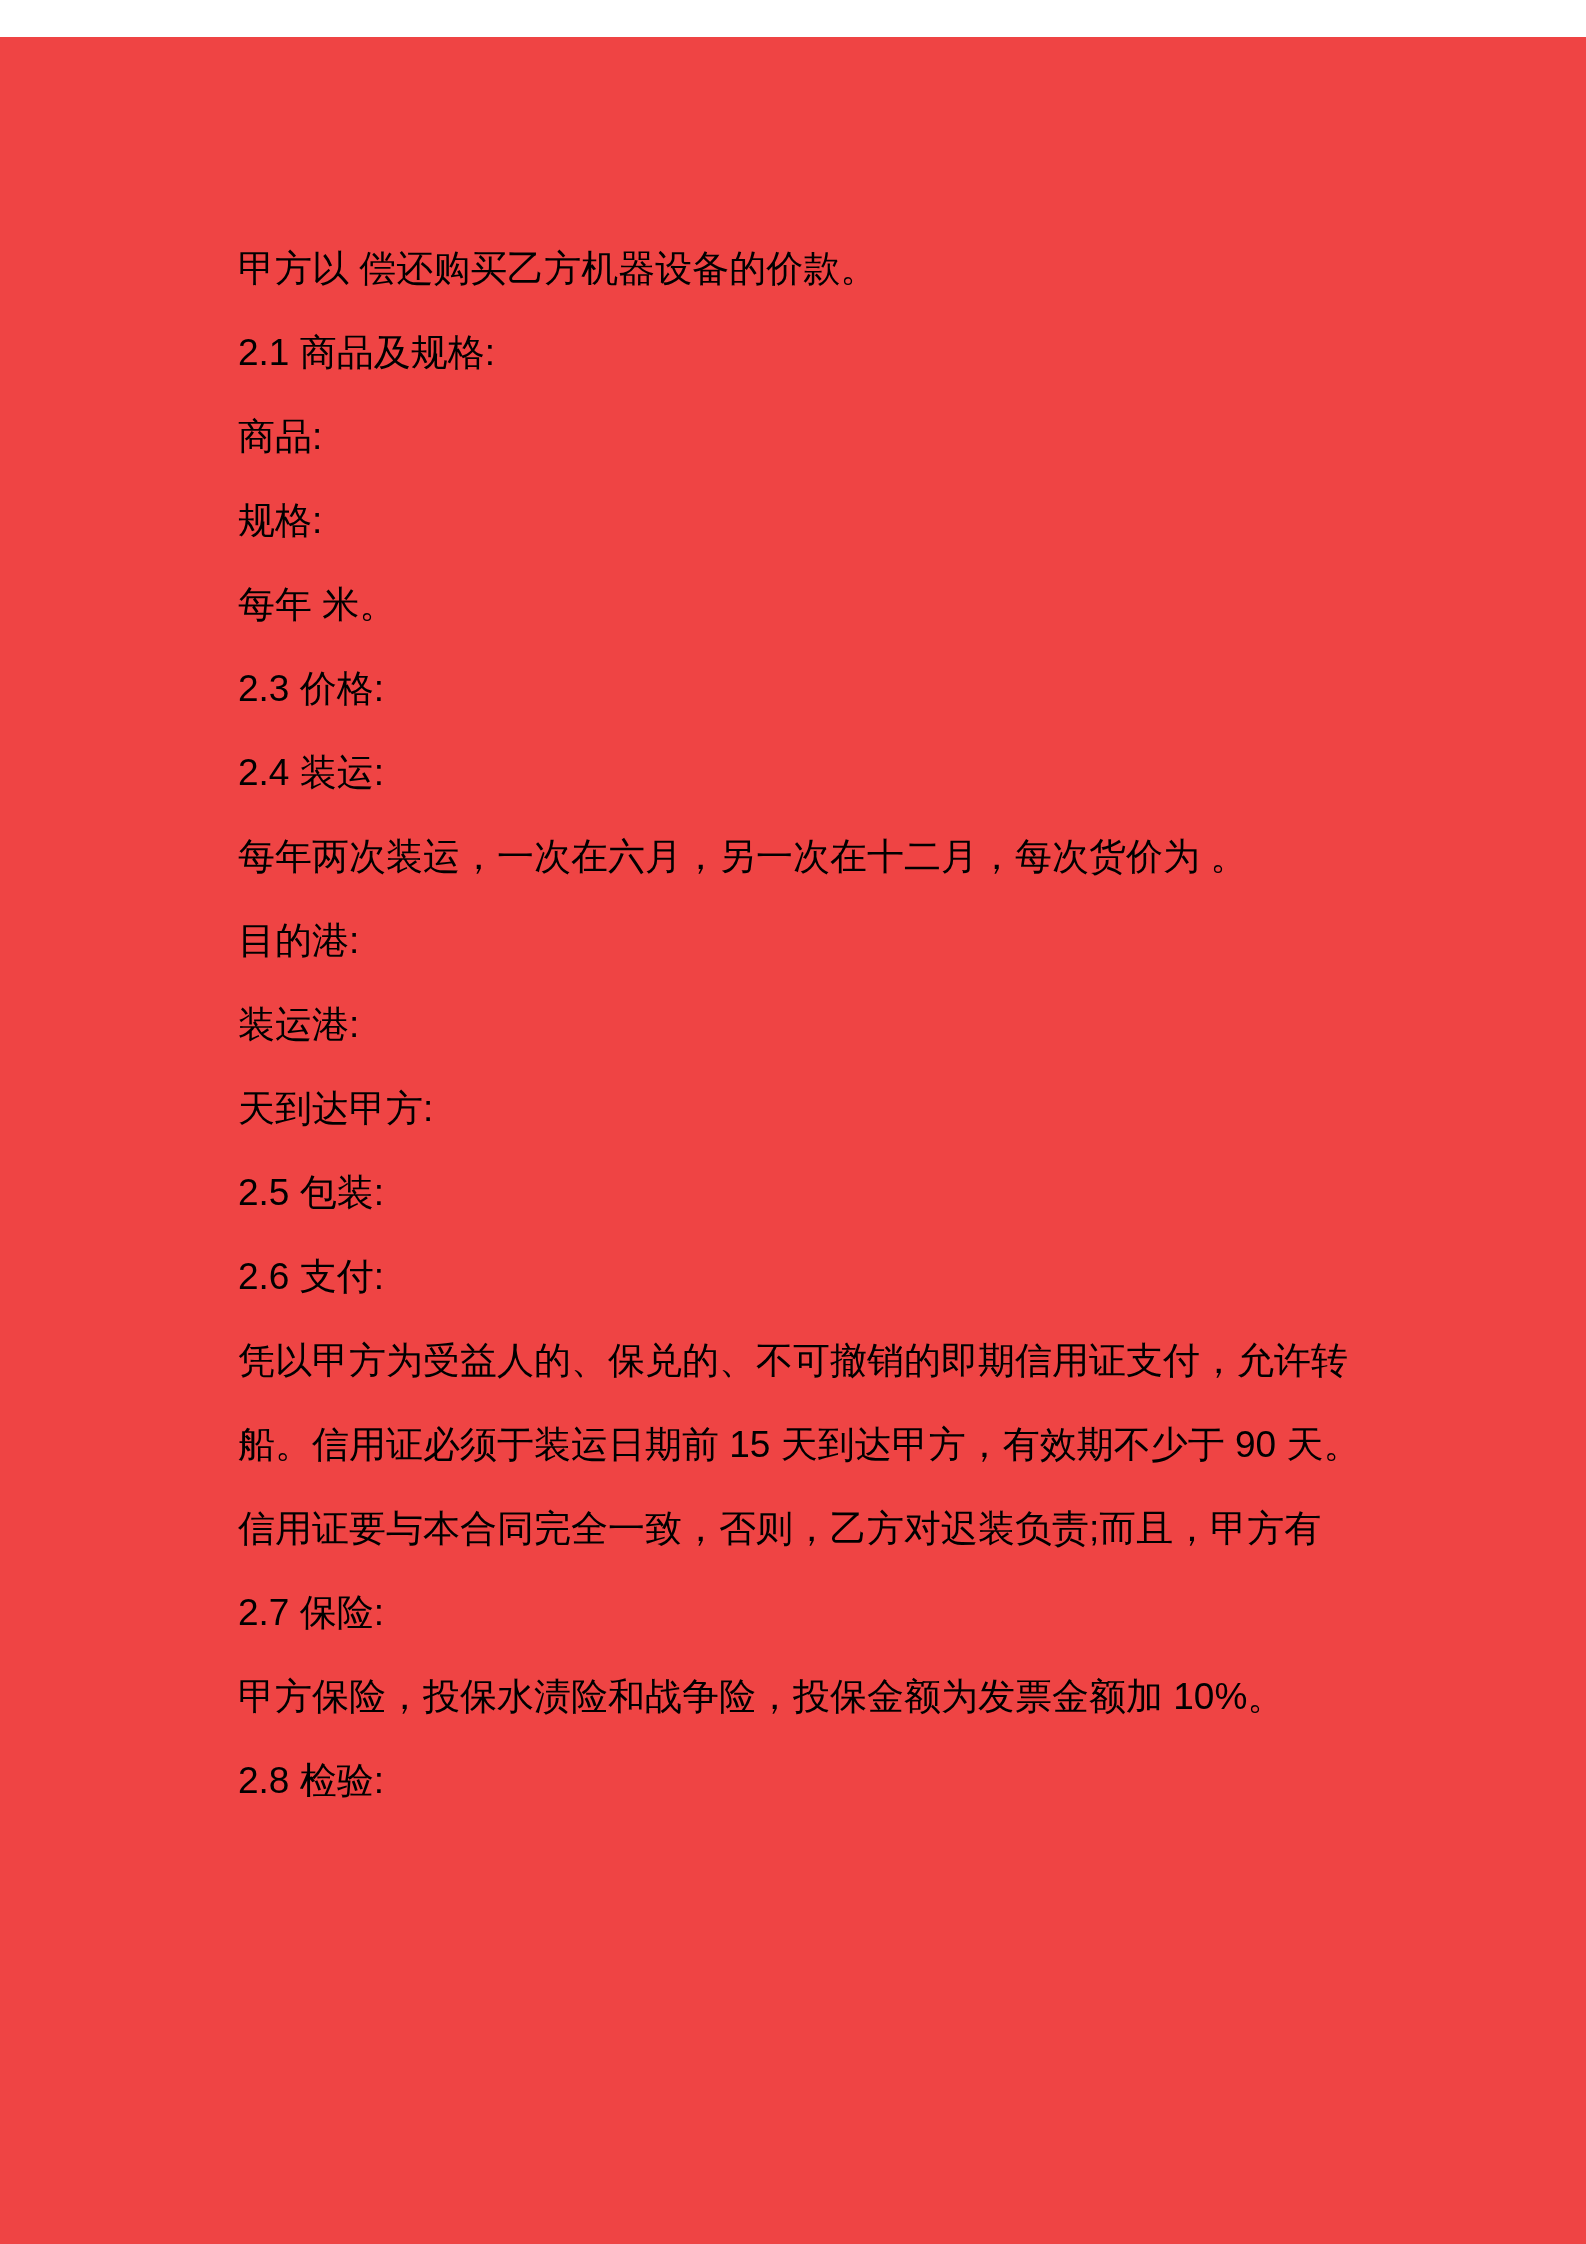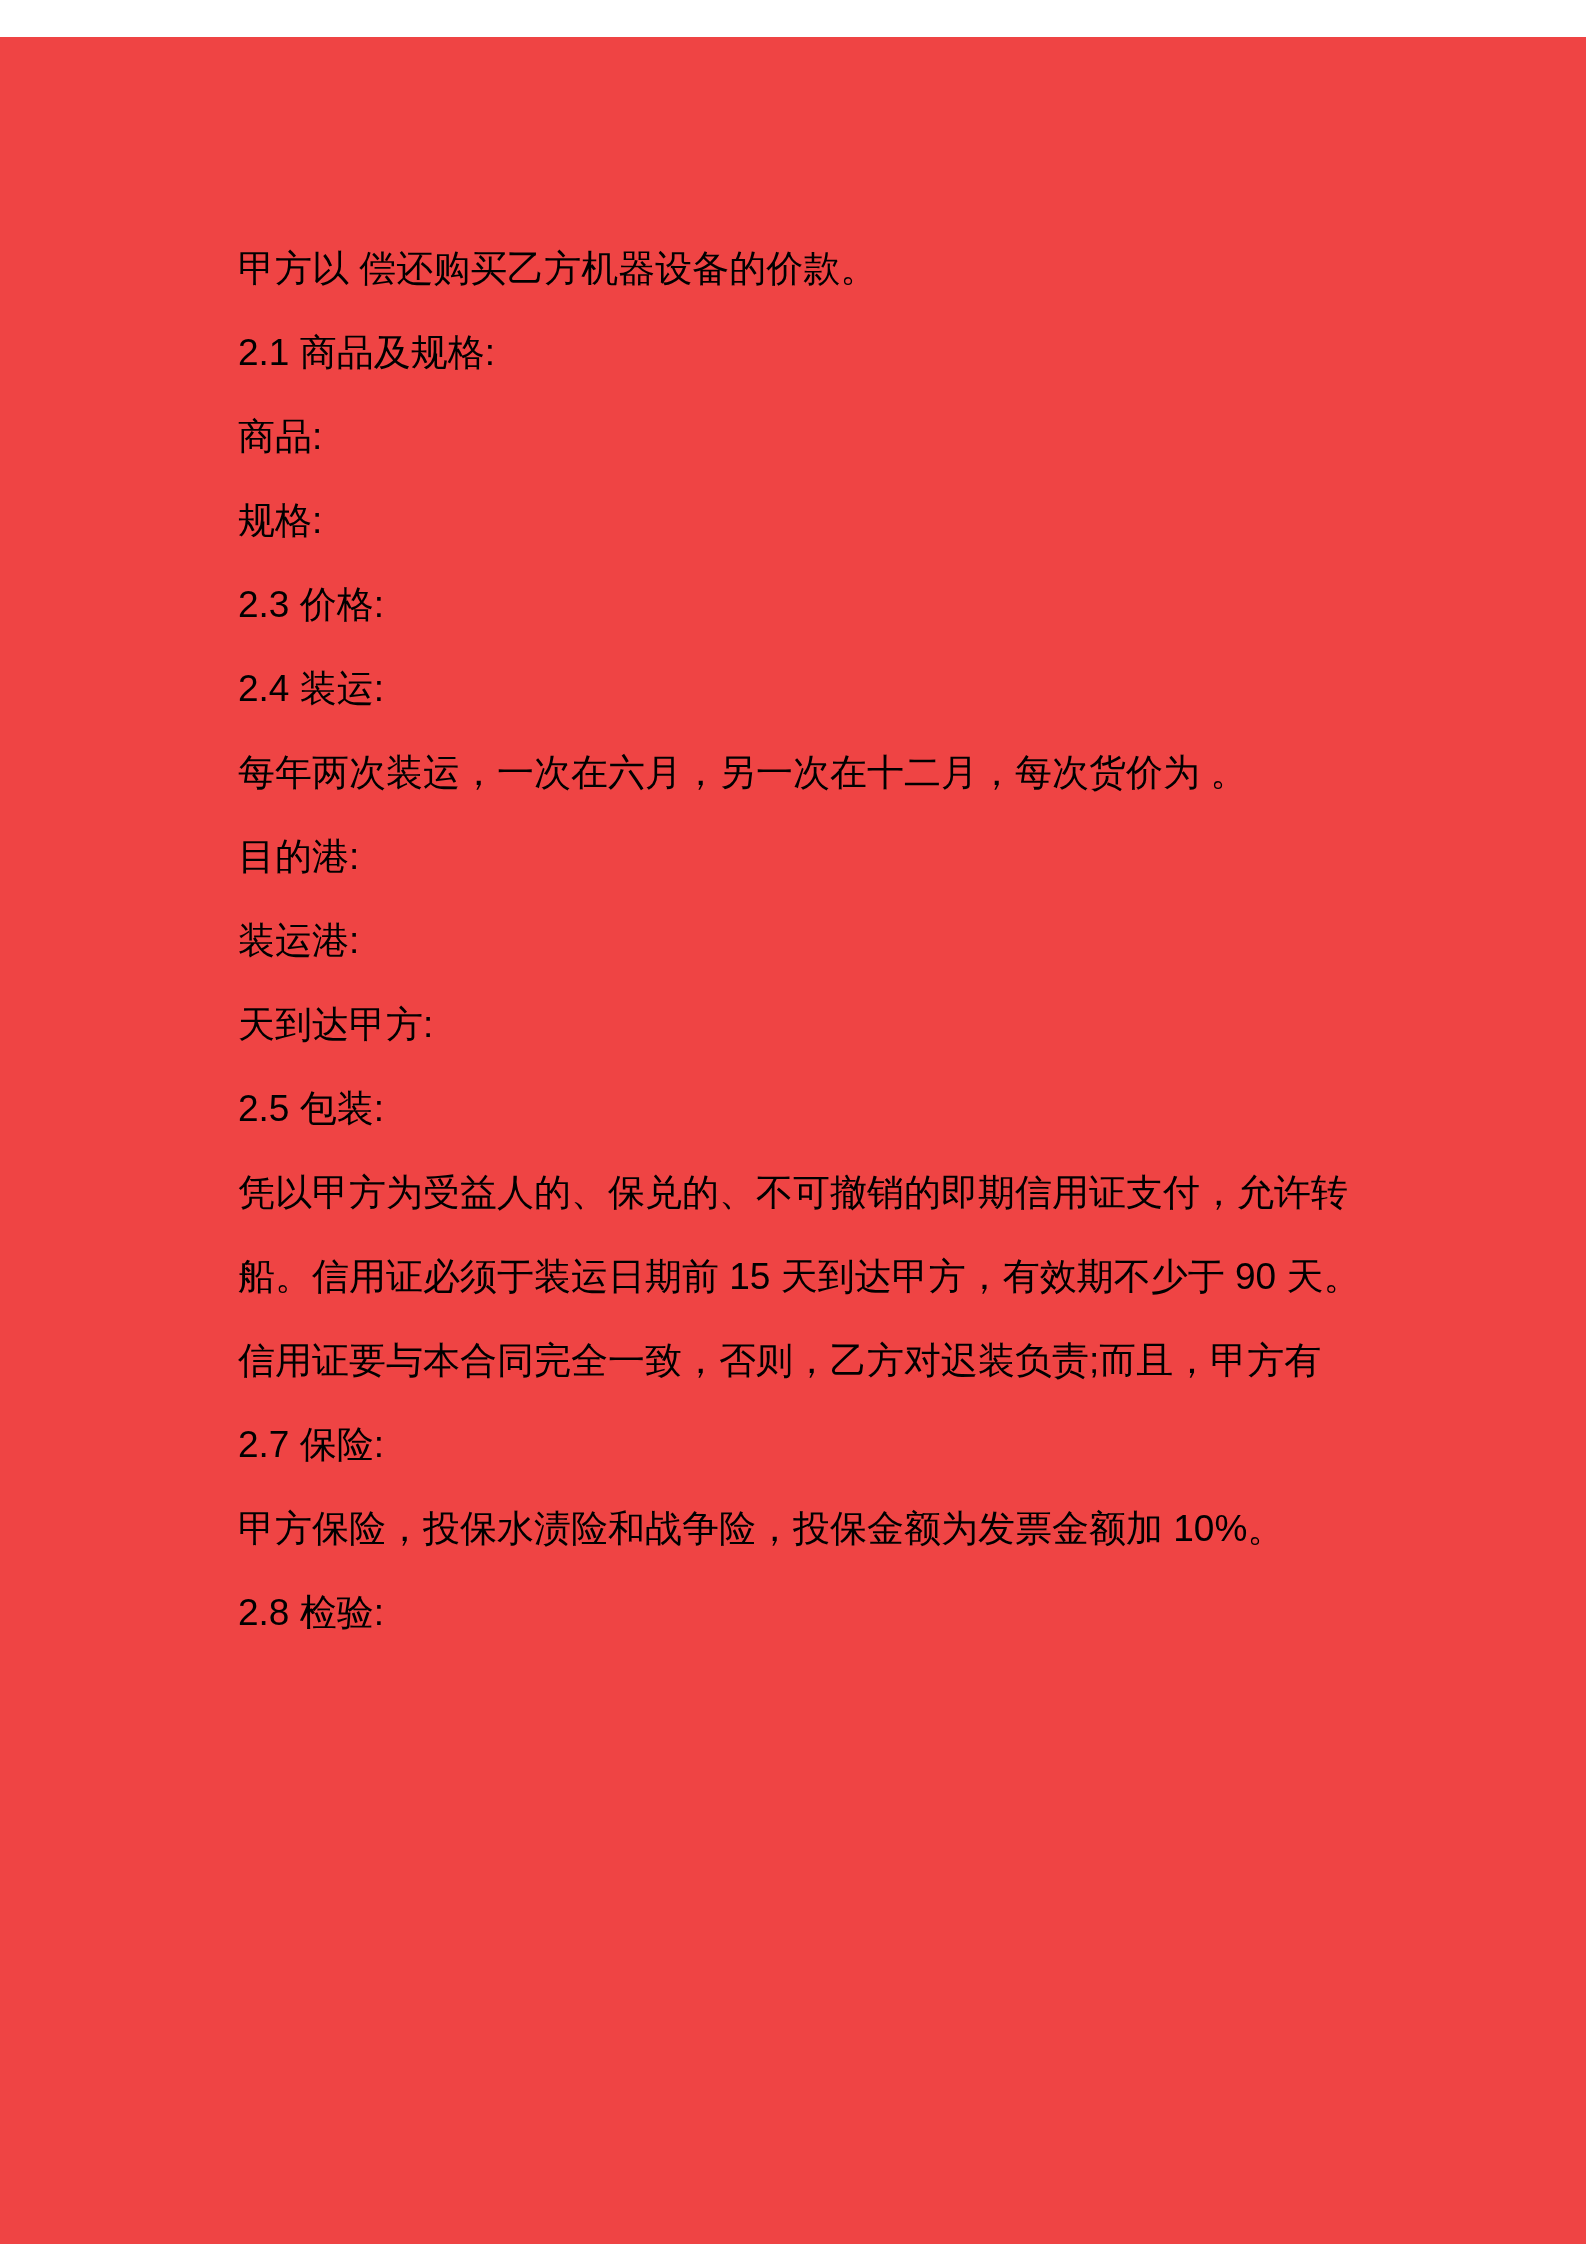--- a/index.html
+++ b/index.html
@@ -32,27 +32,29 @@
 </style>
 </head>
 <body>
 
 <div class="page">
   <div class="content">
     <div class="line">甲方以 偿还购买乙方机器设备的价款。</div>
     <div class="line">2.1 商品及规格:</div>
     <div class="line">商品:</div>
     <div class="line">规格:</div>
+    <div class="line">每年 米。</div>
     <div class="line">2.3 价格:</div>
     <div class="line">2.4 装运:</div>
     <div class="line">每年两次装运，一次在六月，另一次在十二月，每次货价为 。</div>
     <div class="line">目的港:</div>
     <div class="line">装运港:</div>
     <div class="line">天到达甲方:</div>
     <div class="line">2.5 包装:</div>
+    <div class="line">2.6 支付:</div>
     <div class="line">凭以甲方为受益人的、保兑的、不可撤销的即期信用证支付，允许转</div>
     <div class="line">船。信用证必须于装运日期前 15 天到达甲方，有效期不少于 90 天。</div>
     <div class="line">信用证要与本合同完全一致，否则，乙方对迟装负责;而且，甲方有</div>
     <div class="line">2.7 保险:</div>
     <div class="line">甲方保险，投保水渍险和战争险，投保金额为发票金额加 10%。</div>
     <div class="line">2.8 检验:</div>
   </div>
 </div>
 
 </body></html>

